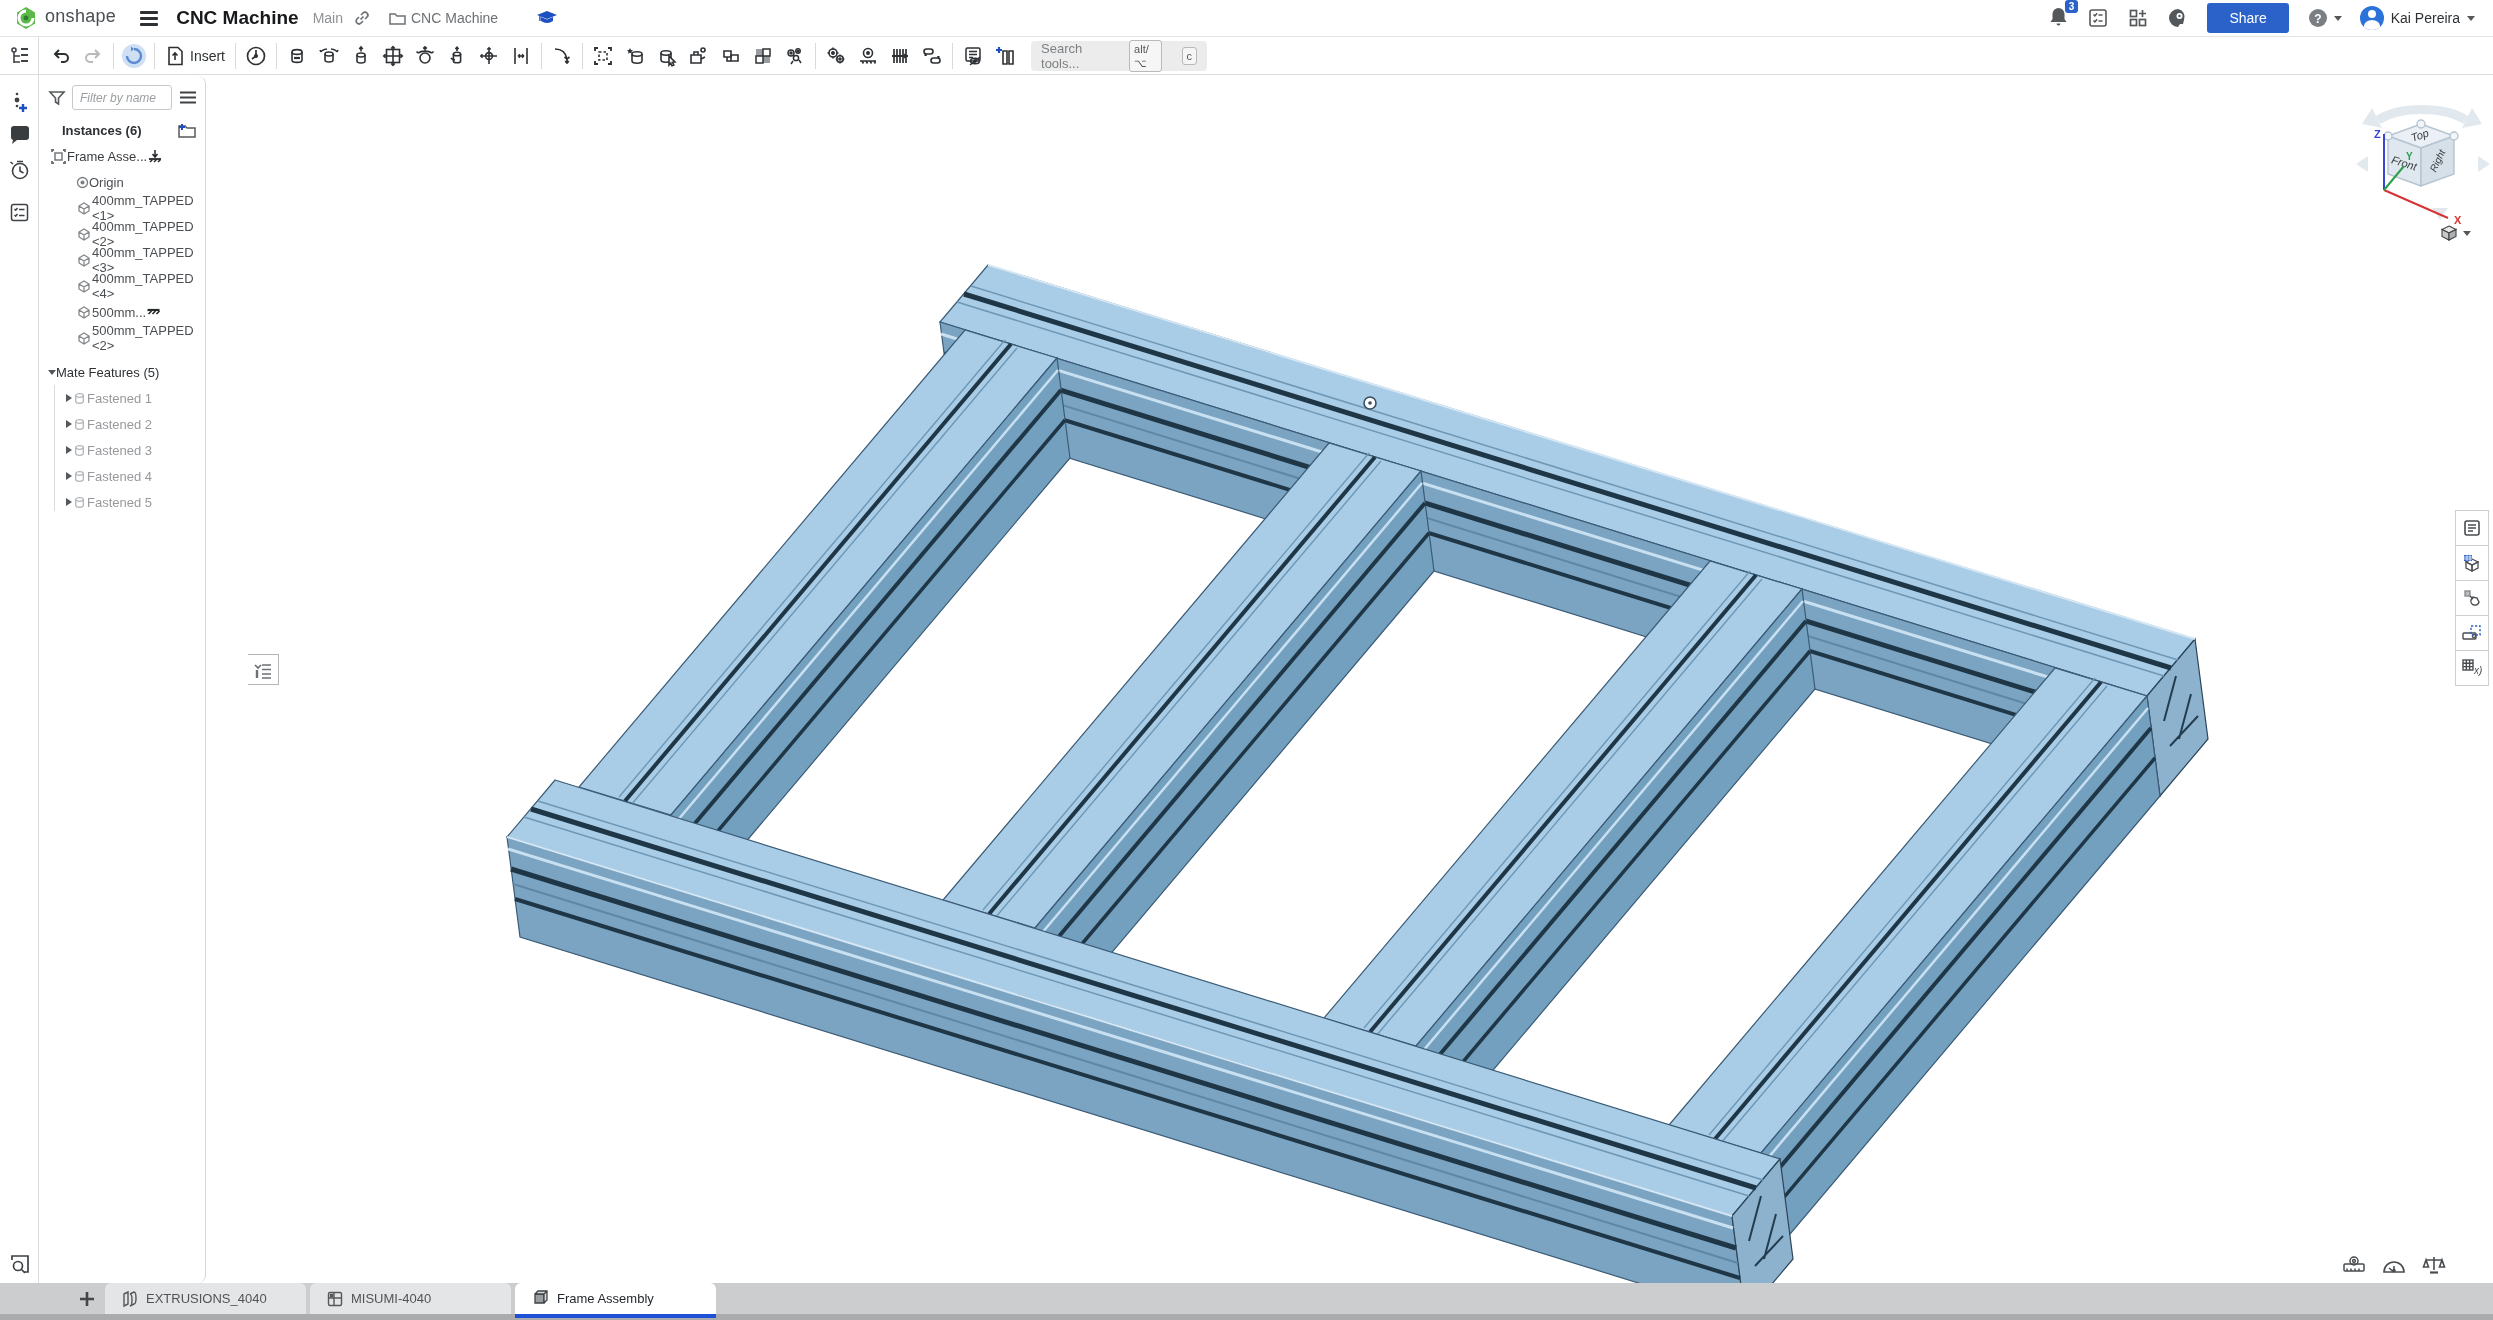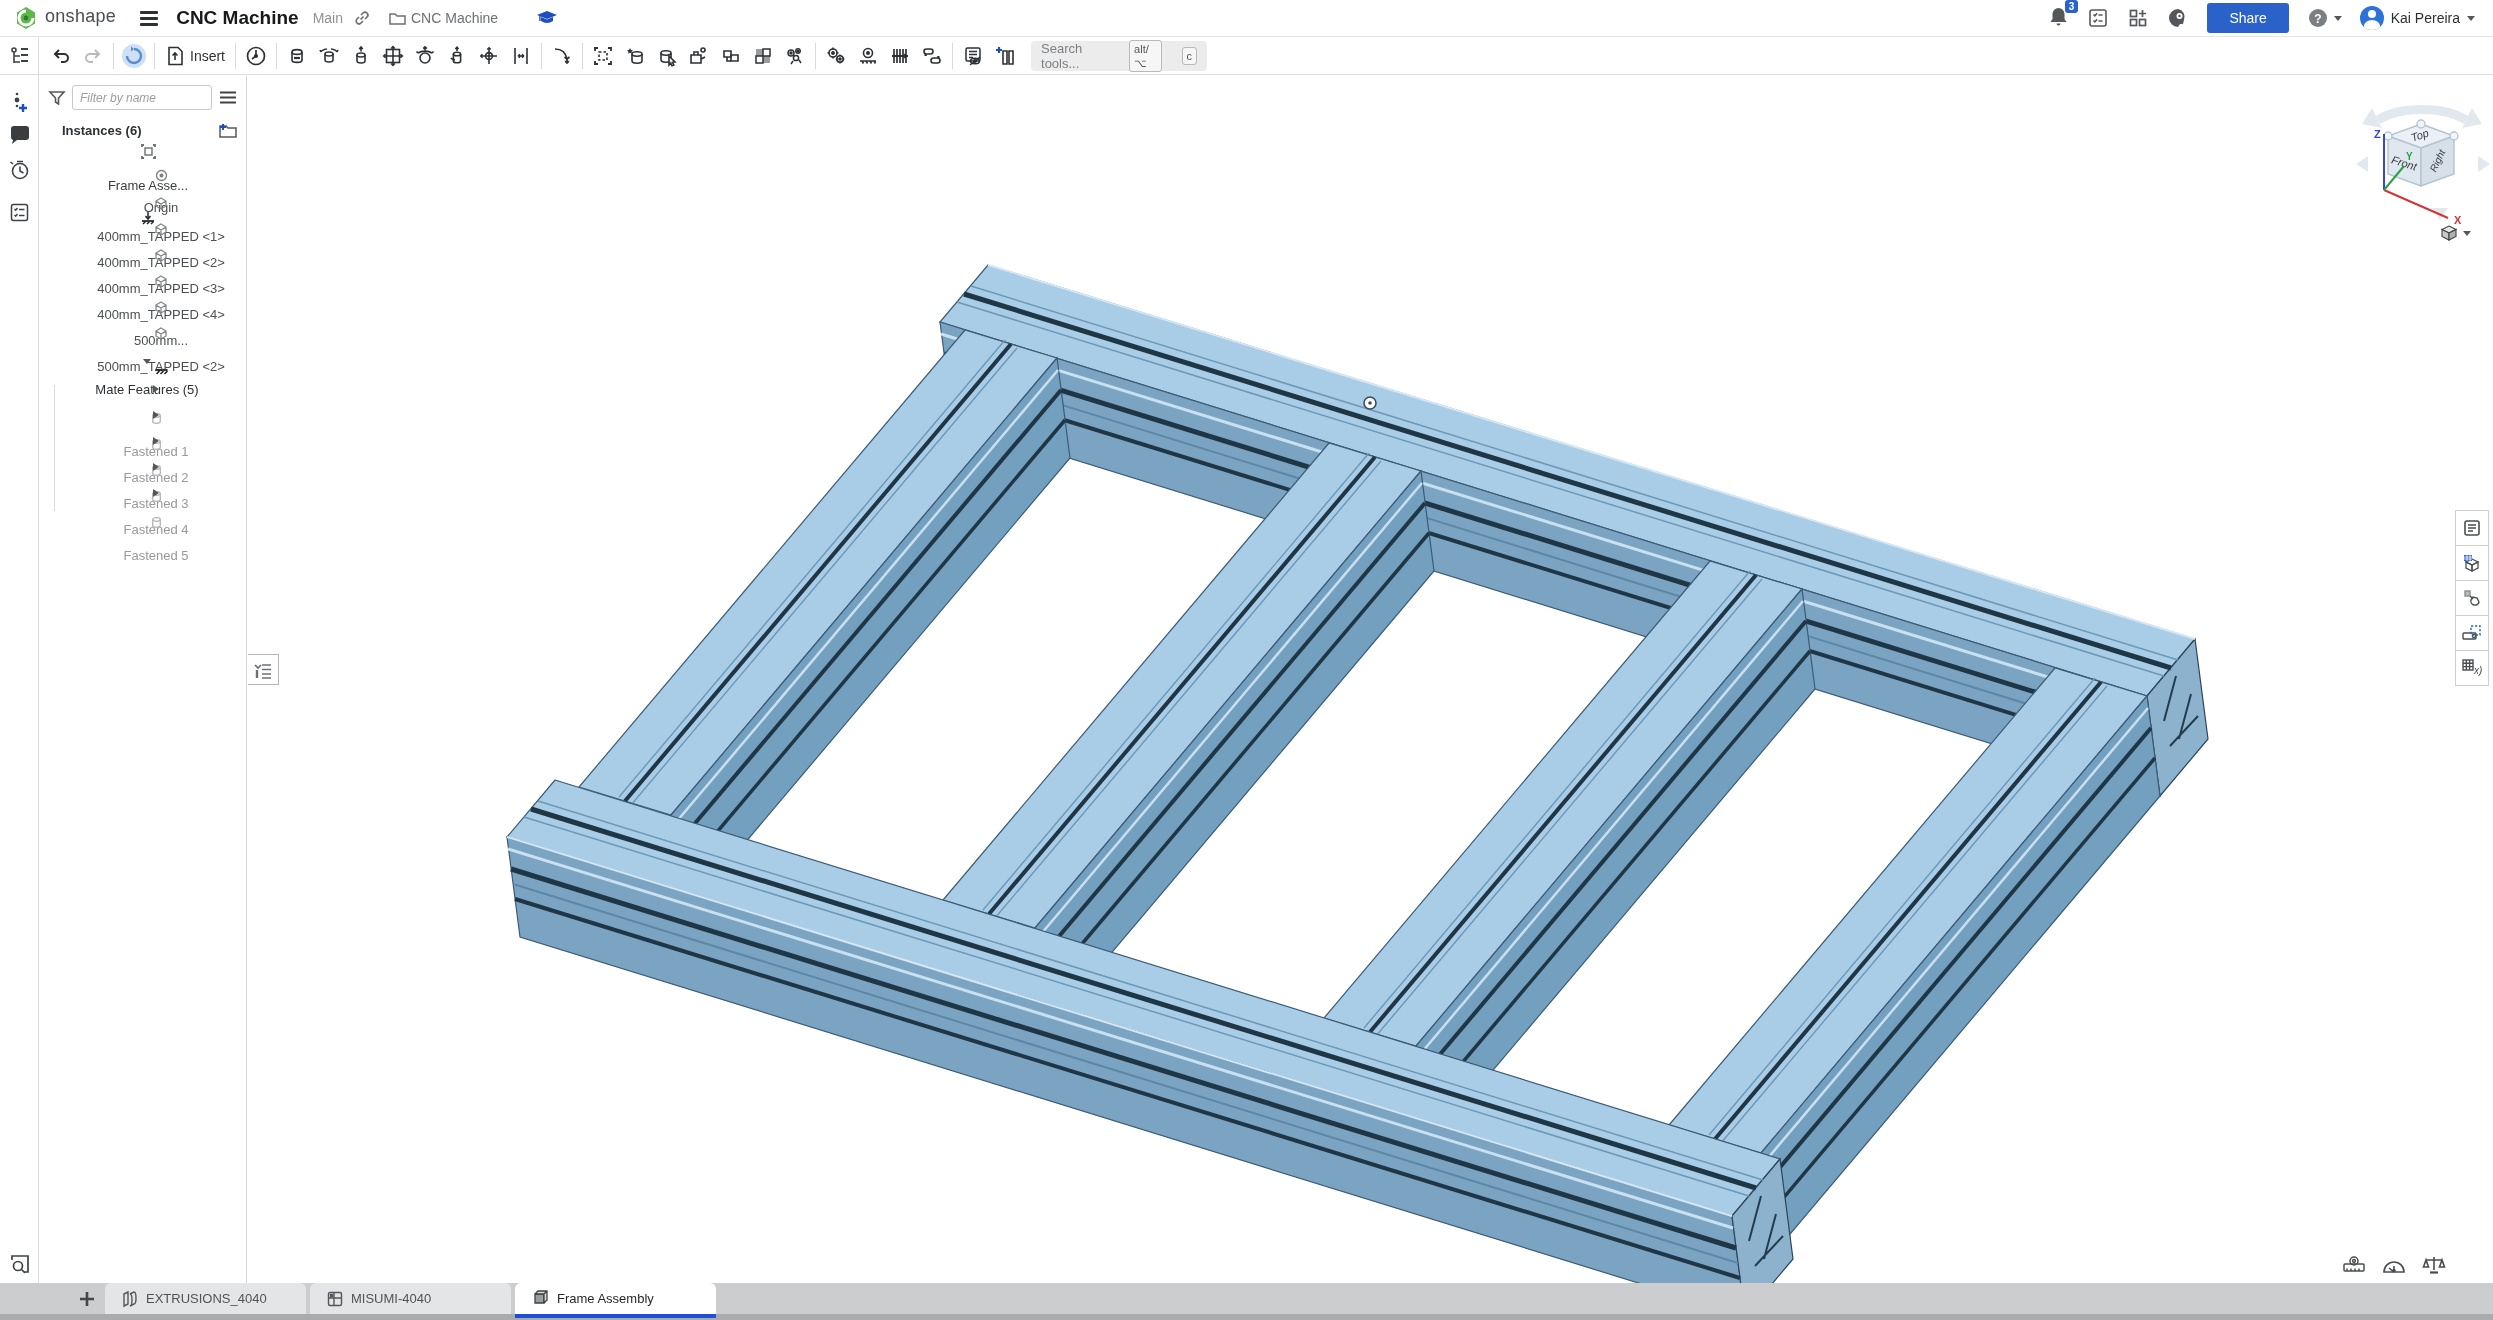--- a/index.html
+++ b/index.html
@@ -43,29 +43,29 @@
     color:#55585b; padding:1px 4px; line-height:14px;margin-left:14px; }
 
   
   .left-strip { position:absolute; top:37px; left:0; width:39px; bottom:37px; background:#fff;
     border-right:1px solid #dcdcdc; z-index:15; }
   .strip-ic { width:39px; height:34px; display:flex; align-items:center; justify-content:center; cursor:pointer; }
   .strip-ic.tree { height:38px; border-bottom:1px solid #dcdcdc; }
   .strip-bottom { position:absolute; bottom:2px; left:0; }
 
   
-  .left-panel { position:absolute; top:76px; left:40px; width:207px; bottom:37px; background:#fff;
-    border-right:1px solid #d6d6d6; font-size:13px; z-index:10; }
+  .left-panel { position:absolute; top:76px; left:40px; width:166px; bottom:37px; background:#fff;
+    border-right:1px solid #d6d6d6; font-size:13px; z-index:10;border-radius:8px; }
   .filter-row { display:flex; align-items:center; gap:6px; padding:9px 8px 6px 8px; }
   .filter-input { flex:1; height:25px; border:1px solid #c8c8c8; border-radius:3px; padding:0 7px;
     font-size:12px; font-style:italic; color:#3a3d40; outline:none; width:100px; font-family:"Liberation Sans",sans-serif;}
   .filter-input::placeholder { color:#9b9ea1; }
   .panel-header { display:flex; align-items:center; padding:6px 8px 4px 22px; font-weight:bold; color:#2e3134; }
   .panel-header .sp { flex:1; }
-  .trow { display:flex; align-items:center; gap:18px; height:26px; cursor:pointer; color:#4b4f53;flex-direction:column; }
+  .trow { display:flex; align-items:center; gap:0; height:26px; cursor:pointer; color:#4b4f53; }
   .r-root { padding-left:10px; color:#3a3d40; }
   .r-ind { padding-left:36px; }
   .r-mate { padding-left:26px; color:#97999c; }
   .chev-d { width:0; height:0; border-top:5px solid #55585b; border-left:4px solid transparent; border-right:4px solid transparent; }
   .chev-r { width:0; height:0; border-left:6px solid #55585b; border-top:4px solid transparent; border-bottom:4px solid transparent; }
   .mate-guide { position:absolute; width:1px; background:#dcdcdc; left:14px; }
 
   
   .viewport { position:absolute; top:76px; left:248px; right:39px; bottom:37px; background:#fff; z-index:1; }
   .frame-svg { position:absolute; inset:0; }

